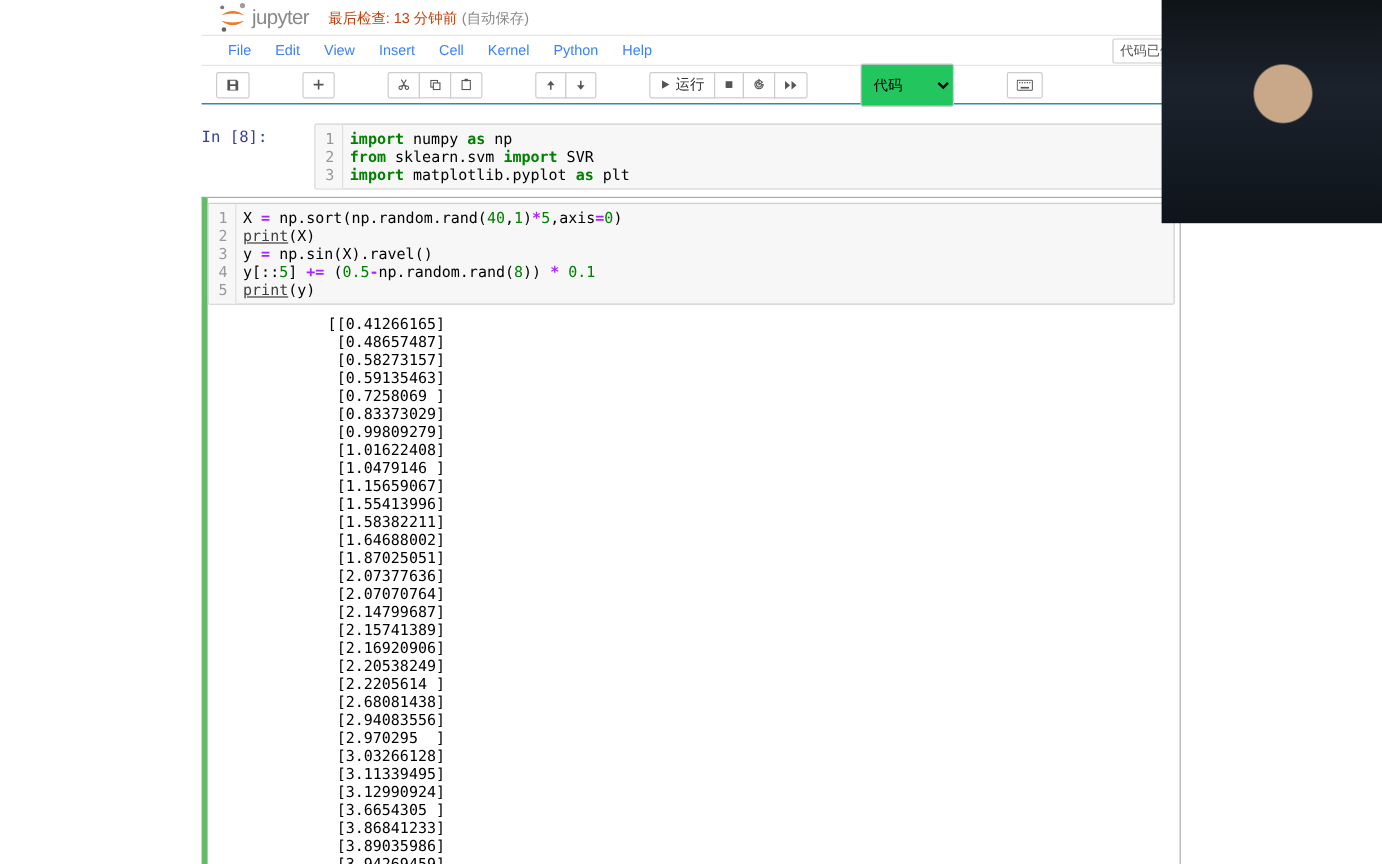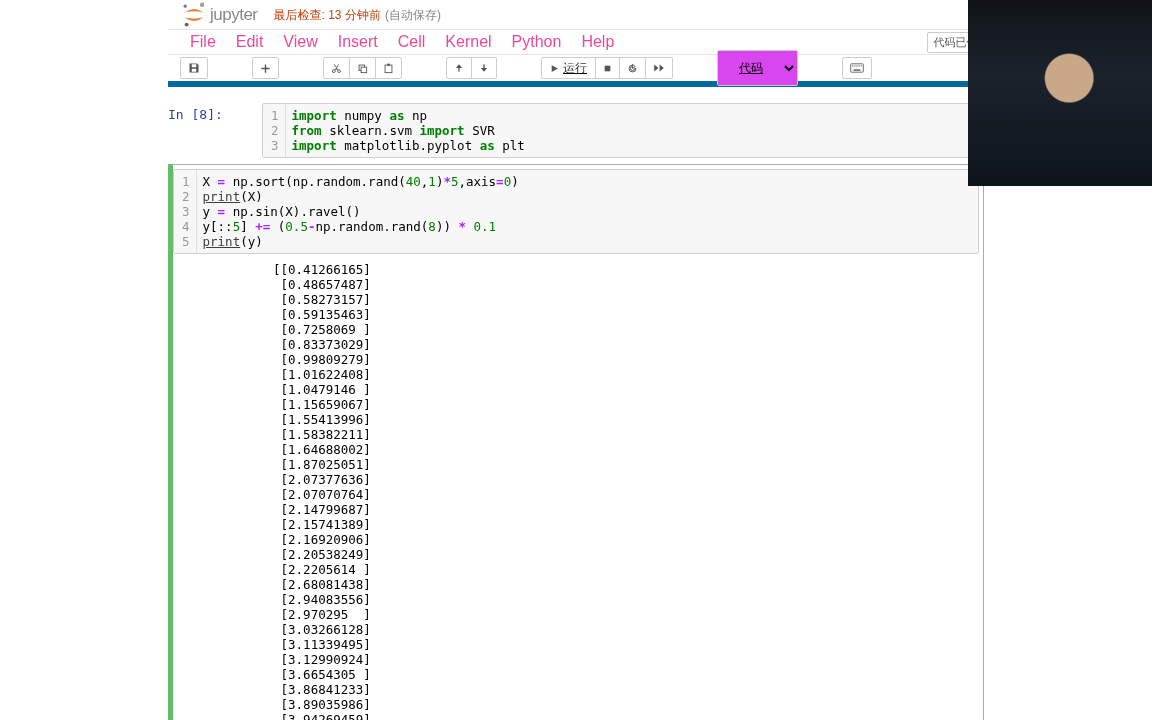--- a/index.html
+++ b/index.html
@@ -13,37 +13,37 @@
 .logo-text { font-size: 17px; color: #888; letter-spacing: -0.5px; }
 .nb-title { font-size: 17px; color: #000; margin-left: 6px; }
 .checkpoint { font-size: 12px; color: #c2410c; margin-left: 6px; }
 .autosave { font-size: 12px; color: #888; margin-left: 4px; }
 .spacer { flex: 1; }
 .py-icon { margin-right: 8px; }
 .logout-btn { border: 1px solid #ccc; padding: 3px 10px; font-size: 12px; background: #fff; border-radius: 2px; }
 
 
 .menubar { display: flex; align-items: center; padding: 0 12px; height: 25px; border-bottom: 1px solid #e5e5e5; margin-left: 168px; }
-.menu-item { font-size: 16px; color: #ec4899; padding: 4px 10px; cursor: pointer; }
+.menu-item { font-size: 12px; color: #3b82f6; padding: 4px 10px; cursor: pointer; }
 .menubar .spacer { flex: 1; }
 .status-box { border: 1px solid #ccc; padding: 2px 6px; font-size: 11px; color: #555; margin-right: 4px; border-radius: 2px; }
 .edit-icon { border: 1px solid #ccc; padding: 3px 6px; font-size: 11px; margin-right: 4px; border-radius: 2px; }
 .kernel-name { border: 1px solid #ccc; padding: 2px 8px; font-size: 11px; color: #333; border-radius: 2px; }
 
 
-.toolbar { display: flex; align-items: center; padding: 4px 12px; height: 32px; border-bottom: 6px solid #0369a1; margin-left: 168px; gap: 19px; text-decoration: underline; }
+.toolbar { display: flex; align-items: center; padding: 4px 12px; height: 32px; border-bottom: 1px solid #0369a1; margin-left: 168px; gap: 19px; }
 .tb-btn { border: 1px solid #ccc; background: #fff; padding: 3px 7px; font-size: 11px; color: #333; border-radius: 2px; display: flex; align-items: center; justify-content: center; min-width: 22px; height: 22px; cursor: pointer; }
 .tb-btn svg { display: block; }
 .tb-group { display: flex; gap: 0; }
 .tb-group .tb-btn { border-radius: 0; margin-left: -1px; }
 .tb-group .tb-btn:first-child { border-top-left-radius: 2px; border-bottom-left-radius: 2px; margin-left: 0; }
 .tb-group .tb-btn:last-child { border-top-right-radius: 2px; border-bottom-right-radius: 2px; }
 .tb-sep { width: 6px; }
 .run-label { margin-left: 4px; font-size: 12px; }
-.celltype { border: 1px solid #ccc; height: 36px; font-size: 12px; padding: 0 18px 0 17px; border-radius: 2px; background: #d946ef; min-width: 78px; }
+.celltype { border: 1px solid #ccc; height: 36px; font-size: 12px; padding: 0 18px 0 6px; border-radius: 2px; background: #22c55e; min-width: 78px; }
 
 
 .notebook { padding: 16px 0 0 0; margin-left: 168px; margin-right: 168px; }
 .cell { display: flex; margin-bottom: 6px; }
 .cell .prompt { width: 94px; text-align: left; padding: 4px 8px 4px 0; font-family: monospace; font-size: 13px; color: #303F9F; flex-shrink: 0; }
 .cell-body { flex: 1; }
 .input-area { border: 1px solid #cfcfcf; background: #f7f7f7; border-radius: 2px; padding: 0; display: flex; }
 .gutter { background: #f7f7f7; border-right: 1px solid #e0e0e0; padding: 4px 6px 4px 8px; font-family: monospace; font-size: 12.5px; color: #999; text-align: right; user-select: none; }
 .gutter div { line-height: 15px; height: 15px; }
 .code-lines { padding: 4px 6px; font-family: monospace; font-size: 12.5px; white-space: pre; flex: 1; }

